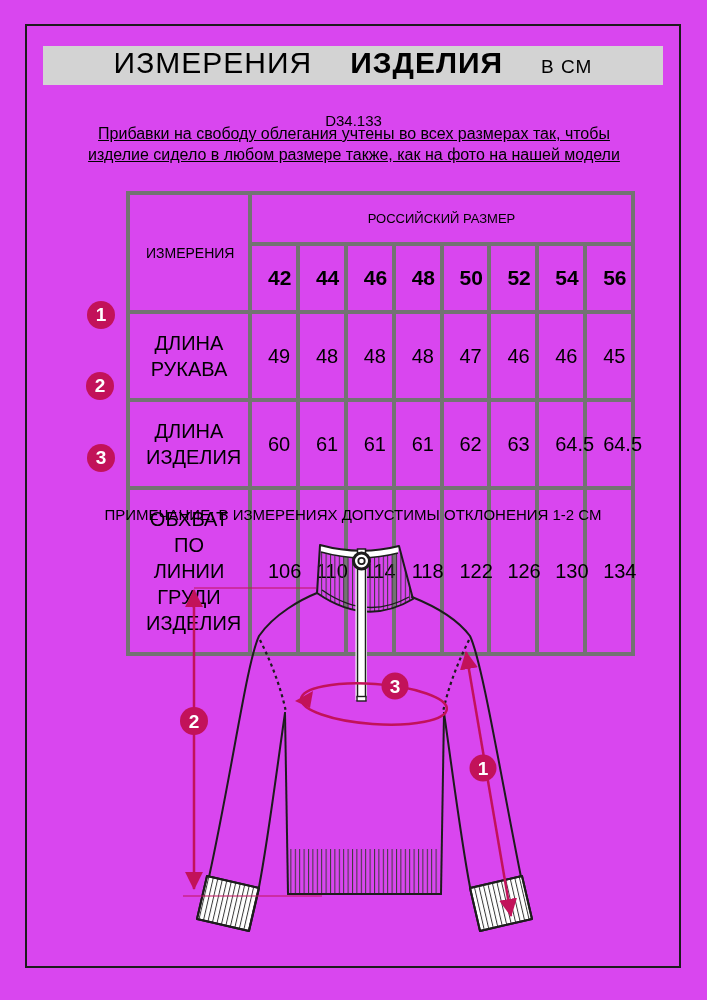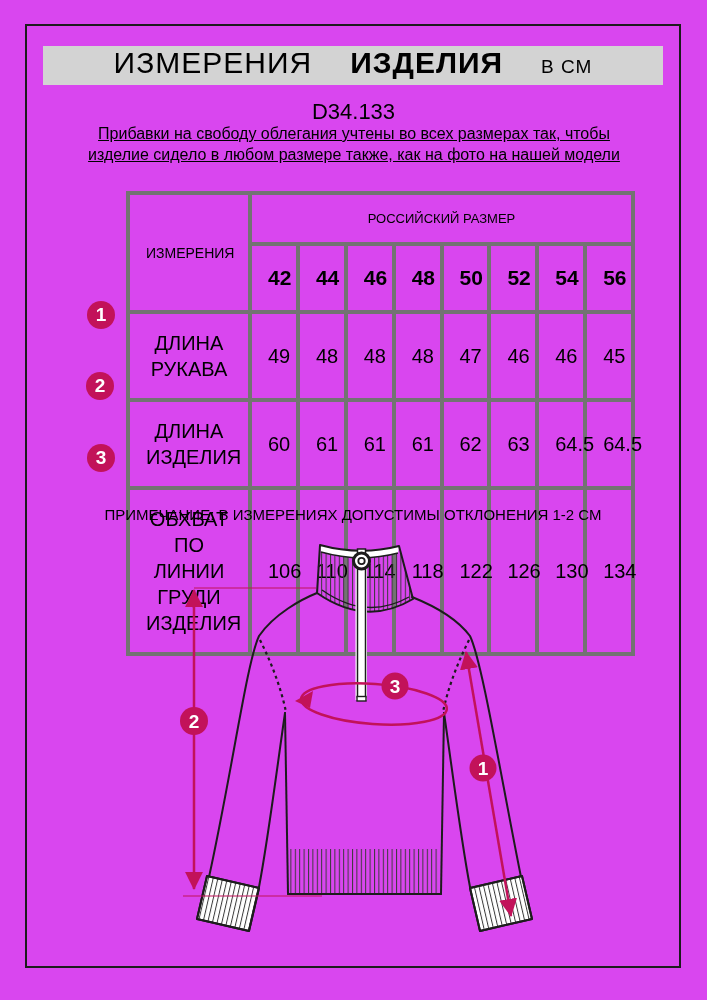--- a/index.html
+++ b/index.html
@@ -5,21 +5,21 @@
   html,body{margin:0;padding:0;background:#fff;}
   .canvas{position:relative;width:707px;height:1000px;background:#d946ef;
           font-family:"Liberation Sans","DejaVu Sans",sans-serif;color:#000;overflow:hidden;}
   .frame{position:absolute;left:25px;top:24px;width:656px;height:944px;
          border:2px solid #1c1c1c;box-sizing:border-box;}
   .band{position:absolute;left:43px;top:46px;width:620px;height:39px;background:#d3d3d3;
         display:flex;justify-content:center;align-items:baseline;gap:38px;}
   .band .t1{font-size:30px;letter-spacing:1px;}
   .band .t2{font-size:30px;font-weight:bold;letter-spacing:1px;}
   .band .t3{font-size:19px;letter-spacing:1px;}
-  .code{position:absolute;top:99px;left:0;width:707px;text-align:center;font-size:22px;}
+  .code{position:absolute;top:112px;left:0;width:707px;text-align:center;font-size:15px;}
   .desc{position:absolute;top:124px;left:81px;width:546px;text-align:center;
         font-size:16px;line-height:1.3;text-decoration:underline;}
   table.size{position:absolute;left:126px;top:191px;width:509px;
              border-collapse:collapse;table-layout:fixed;}
   table.size td{border:4px solid #737373;text-align:center;vertical-align:middle;padding:16px;}
   td.corner{width:86px;font-size:14px;}
   td.group{font-size:13px;height:15px;line-height:15px;}
   tr.sizes{height:68px;}
   tr.sizes td{font-size:21px;font-weight:bold;margin-left:14px;}
   td.rowlabel{font-size:13px;line-height:1.3;padding:0 4px;margin-top:28px;}

